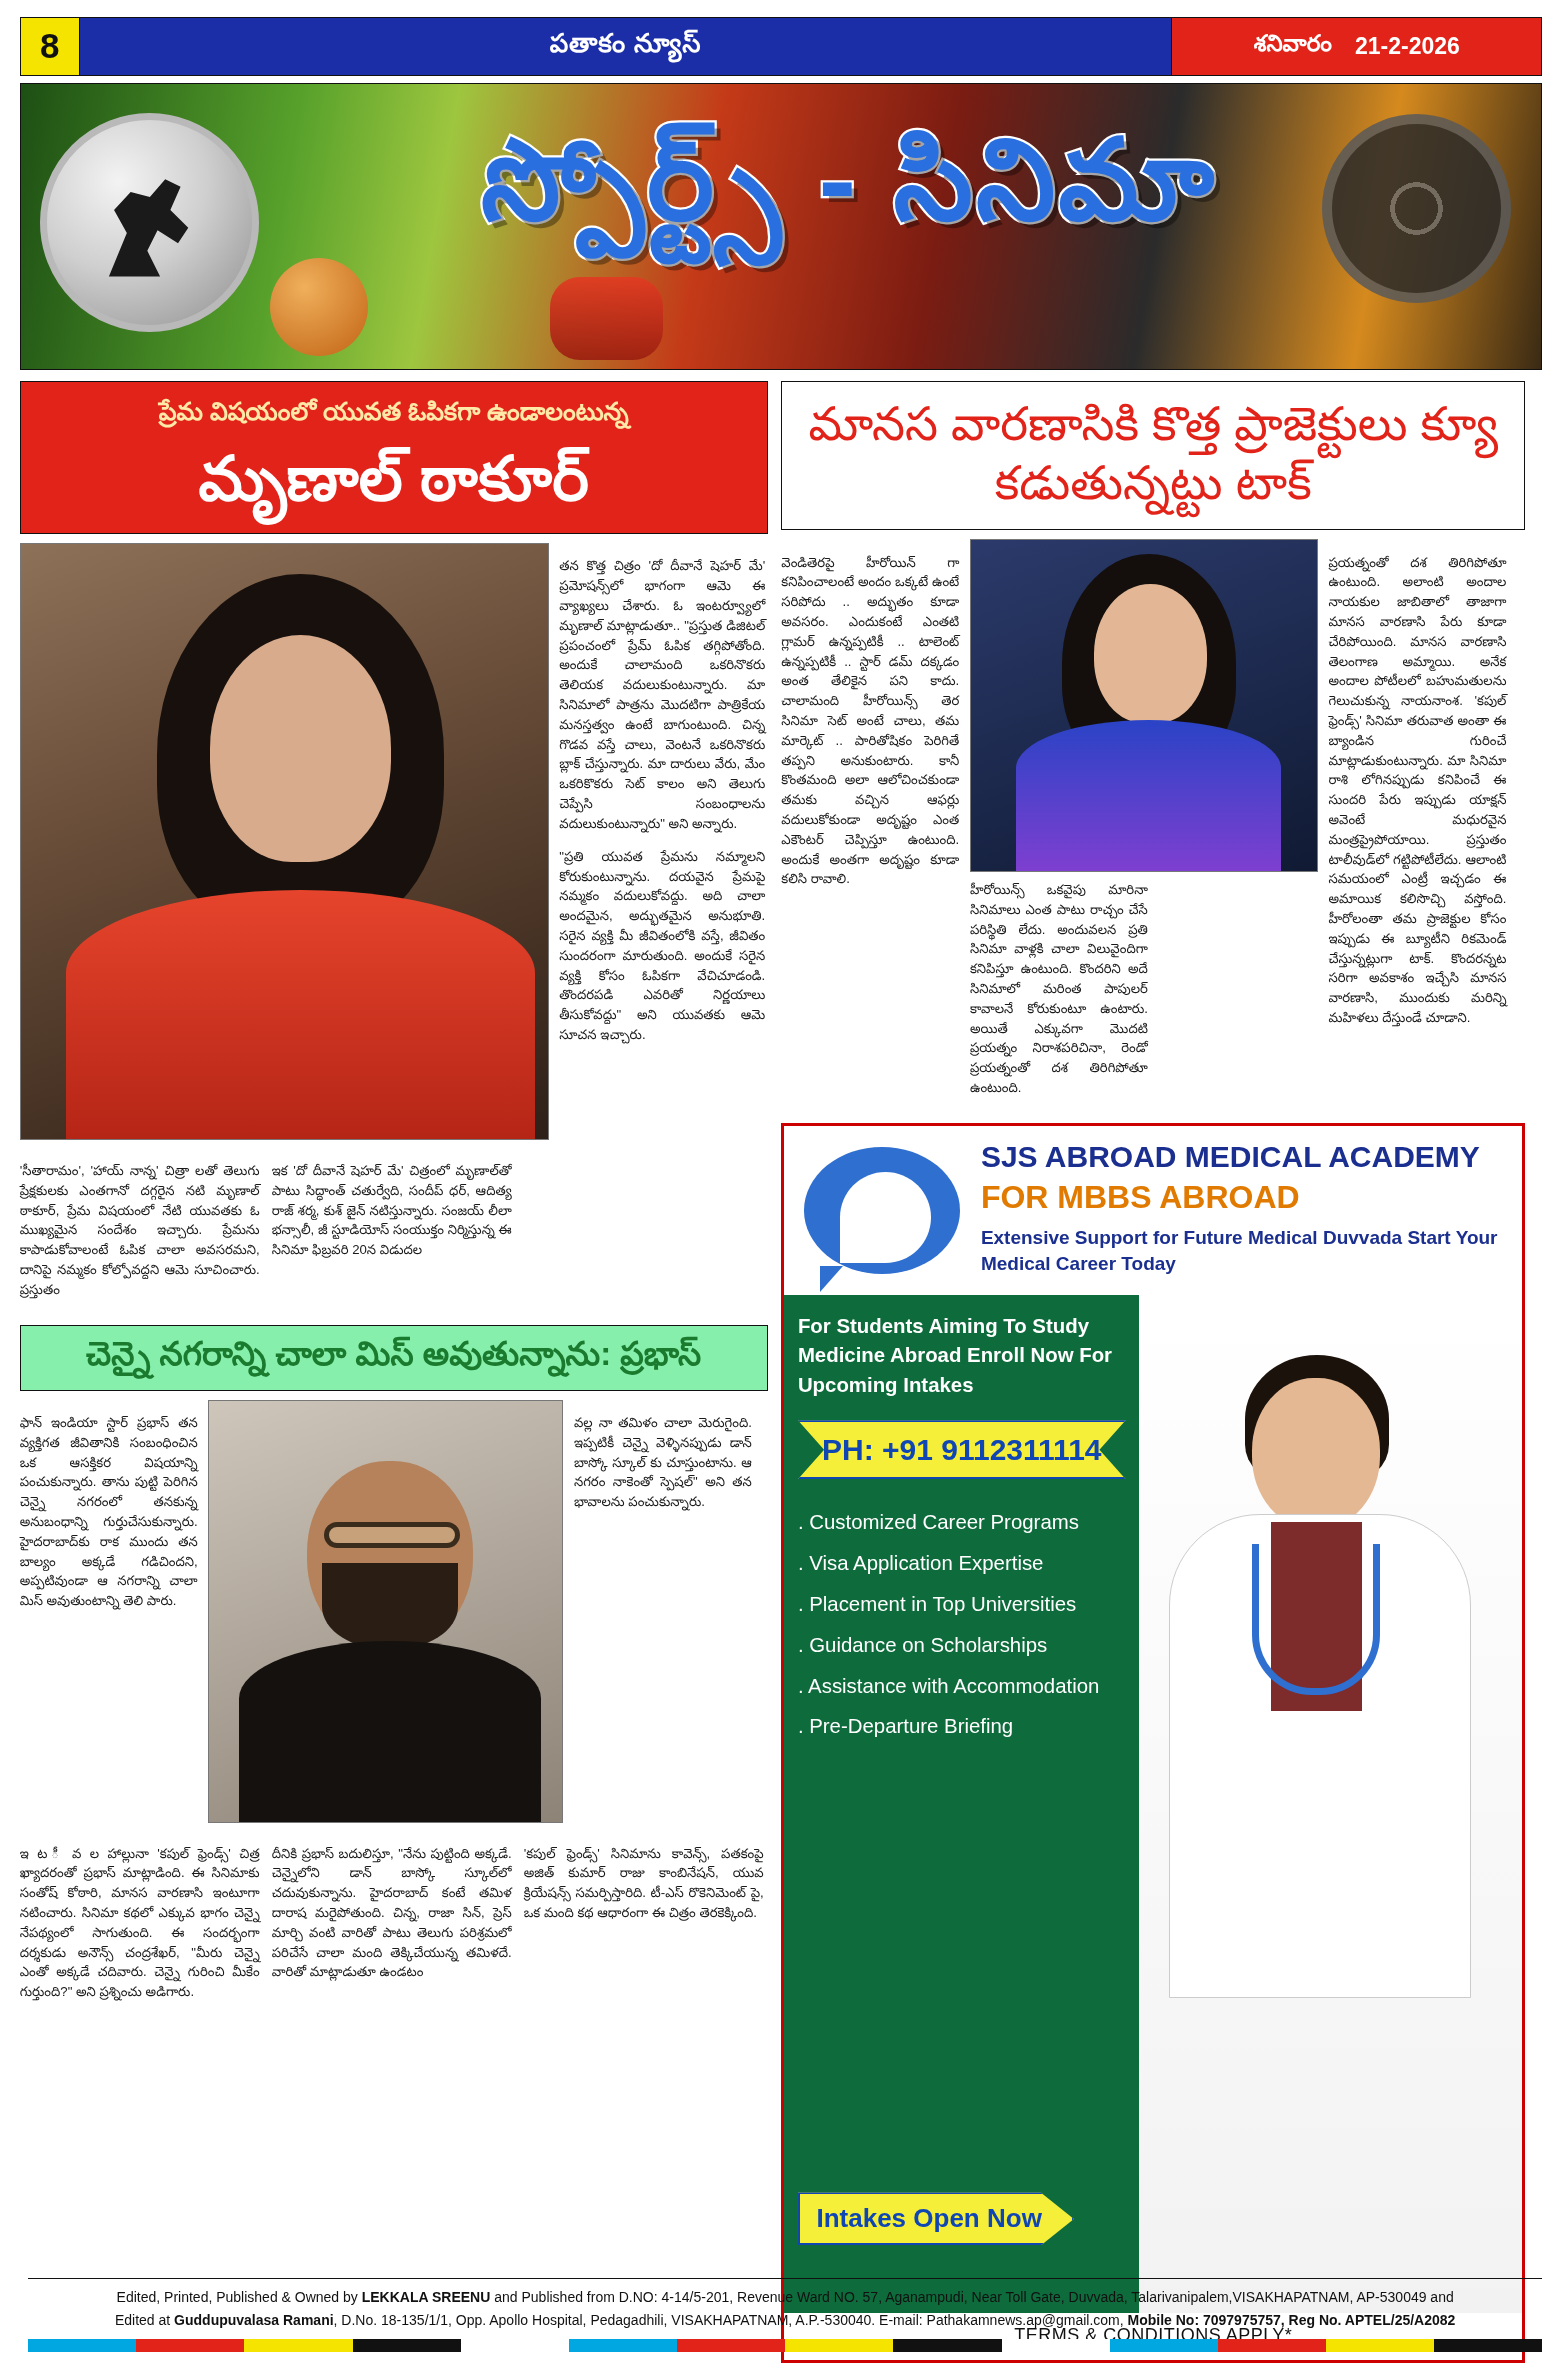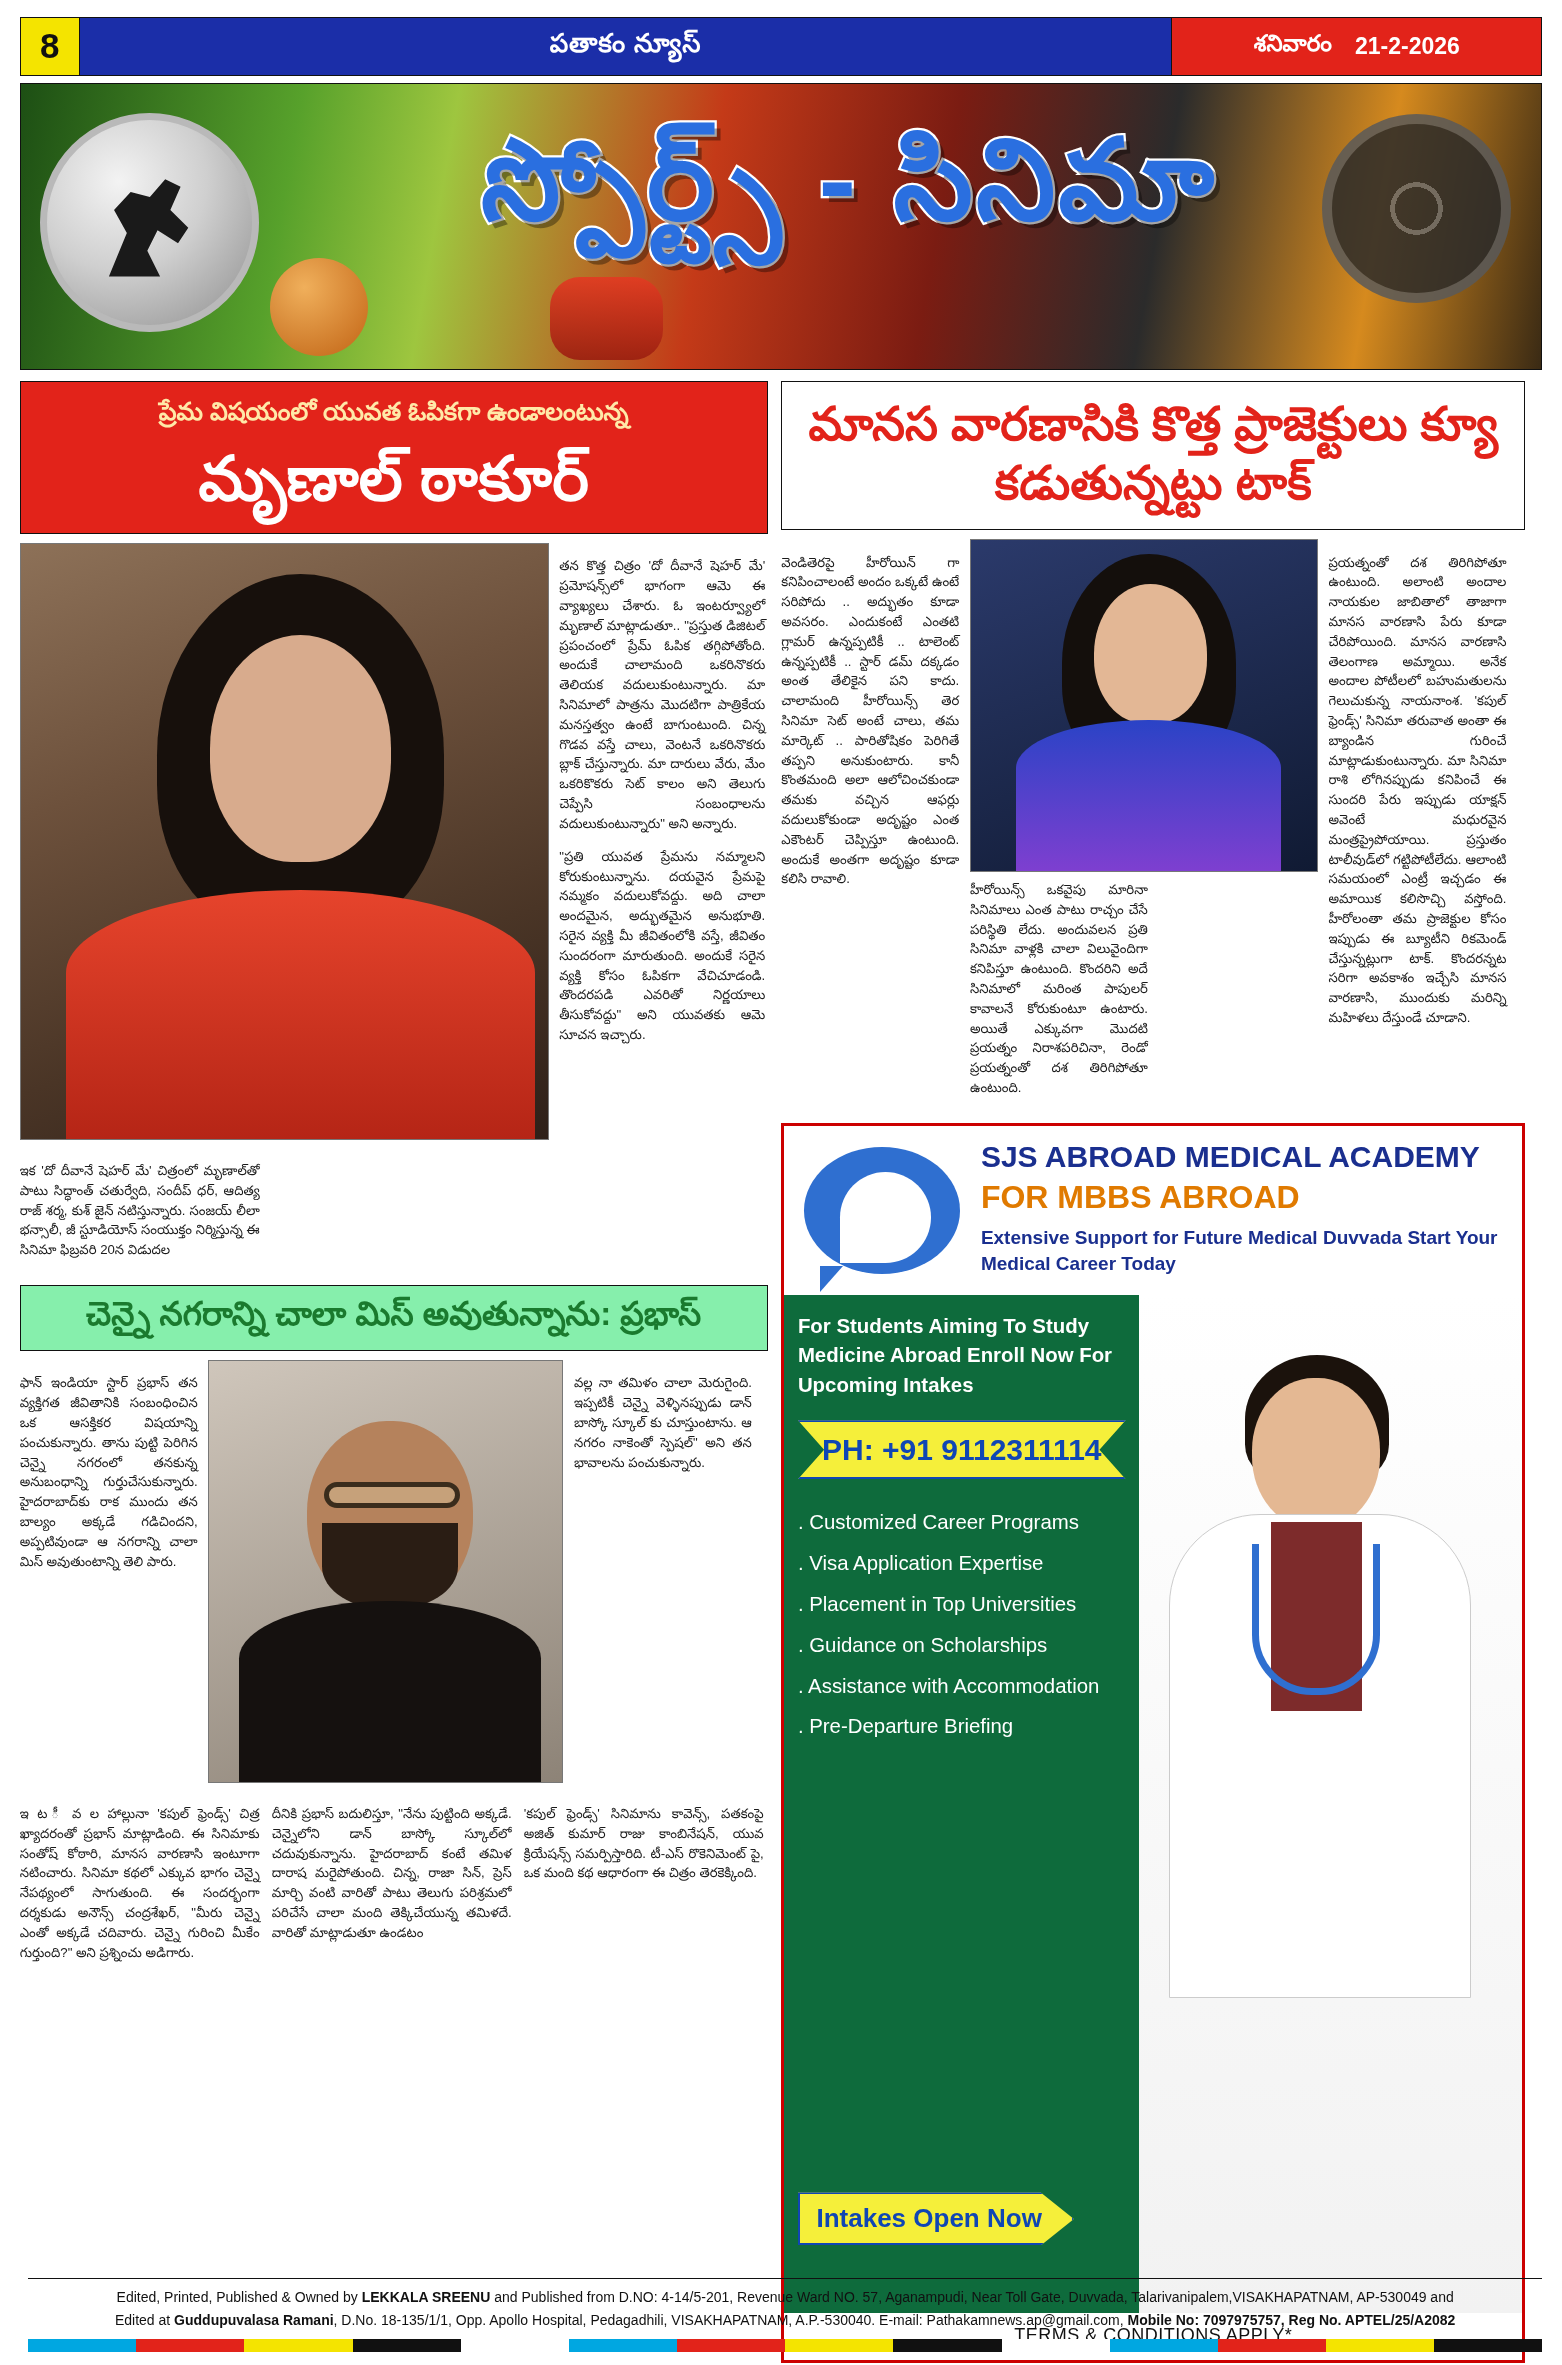--- a/index.html
+++ b/index.html
@@ -134,21 +134,21 @@
   .headline-red .big {
     font-size: 62px; font-weight: bold; color: #ffffff; line-height: 1.1;
   }
   .headline-white {
     border: 1.5px solid #111;
     background: #ffffff;
     padding: 13.6px 15px 16.6px 15px;
     text-align: center;
   }
   .headline-white .big {
-    font-size: 47px; font-weight: bold; color: #e2231a; line-height: 1.25;
+    font-size: 47px; font-weight: normal; color: #e2231a; line-height: 1.25;
   }
 
   
   .tcol { font-size: 13.2px; line-height: 1.5; text-align: justify; color: #1a1a1a; }
 
   .left-body {
     margin-top: 9px;
     display: flex;
     gap: 10.6px;
   }
@@ -362,20 +362,21 @@
             <div class="face"></div>
             <div class="saree"></div>
         </div>
         <div class="left-col-text">
           <p class="tcol">తన కొత్త చిత్రం 'దో దీవానే షెహర్ మే' ప్రమోషన్స్‌లో భాగంగా ఆమె ఈ వ్యాఖ్యలు చేశారు. ఓ ఇంటర్వ్యూలో మృణాల్ మాట్లాడుతూ.. "ప్రస్తుత డిజిటల్ ప్రపంచంలో ప్రేమ్ ఓపిక తగ్గిపోతోంది. అందుకే చాలామంది ఒకరినొకరు తెలియక వదులుకుంటున్నారు. మా సినిమాలో పాత్రను మొదటిగా పాత్రికేయ మనస్తత్వం ఉంటే బాగుంటుంది. చిన్న గొడవ వస్తే చాలు, వెంటనే ఒకరినొకరు బ్లాక్ చేస్తున్నారు. మా దారులు వేరు, మేం ఒకరికొకరు సెట్ కాలం అని తెలుగు చెప్పేసి సంబంధాలను వదులుకుంటున్నారు" అని అన్నారు.</p>
           <p class="tcol">"ప్రతి యువత ప్రేమను నమ్మాలని కోరుకుంటున్నాను. దయవైన ప్రేమపై నమ్మకం వదులుకోవద్దు. అది చాలా అందమైన, అద్భుతమైన అనుభూతి. సరైన వ్యక్తి మీ జీవితంలోకి వస్తే, జీవితం సుందరంగా మారుతుంది. అందుకే సరైన వ్యక్తి కోసం ఓపికగా వేచిచూడండి. తొందరపడి ఎవరితో నిర్ణయాలు తీసుకోవద్దు" అని యువతకు ఆమె సూచన ఇచ్చారు.</p>
         </div>
       </div>
 
       <div class="caption-row">
+        <p class="tcol">'సీతారామం', 'హాయ్ నాన్న' చిత్రా లతో తెలుగు ప్రేక్షకులకు ఎంతగానో దగ్గరైన నటి మృణాల్ ఠాకూర్, ప్రేమ విషయంలో నేటి యువతకు ఓ ముఖ్యమైన సందేశం ఇచ్చారు. ప్రేమను కాపాడుకోవాలంటే ఓపిక చాలా అవసరమని, దానిపై నమ్మకం కోల్పోవద్దని ఆమె సూచించారు. ప్రస్తుతం</p>
         <p class="tcol">ఇక 'దో దీవానే షెహర్ మే' చిత్రంలో మృణాల్‌తో పాటు సిద్ధాంత్ చతుర్వేది, సందీప్ ధర్, ఆదిత్య రాజ్ శర్మ, కుశ్ జైన్ నటిస్తున్నారు. సంజయ్ లీలా భన్సాలీ, జీ స్టూడియోస్ సంయుక్తం నిర్మిస్తున్న ఈ సినిమా ఫిబ్రవరి 20న విడుదల</p>
       </div>
 
       <div class="headline-green">
         <div class="big">చెన్నై నగరాన్ని చాలా మిస్ అవుతున్నాను: ప్రభాస్</div>
       </div>
 
       <div class="prabhas-body">
         <p class="tcol">ఫాన్ ఇండియా స్టార్ ప్రభాస్ తన వ్యక్తిగత జీవితానికి సంబంధించిన ఒక ఆసక్తికర విషయాన్ని పంచుకున్నారు. తాను పుట్టి పెరిగిన చెన్నై నగరంలో తనకున్న అనుబంధాన్ని గుర్తుచేసుకున్నారు. హైదరాబాద్‌కు రాక ముందు తన బాల్యం అక్కడే గడిచిందని, అప్పటివుండా ఆ నగరాన్ని చాలా మిస్ అవుతుంటాన్ని తెలి పారు.</p>
         <div class="photo-prabhas">

